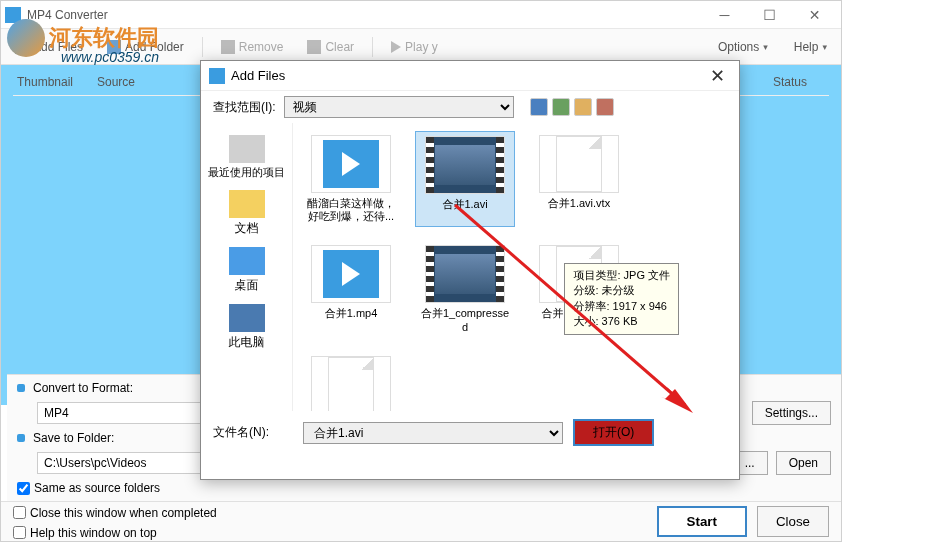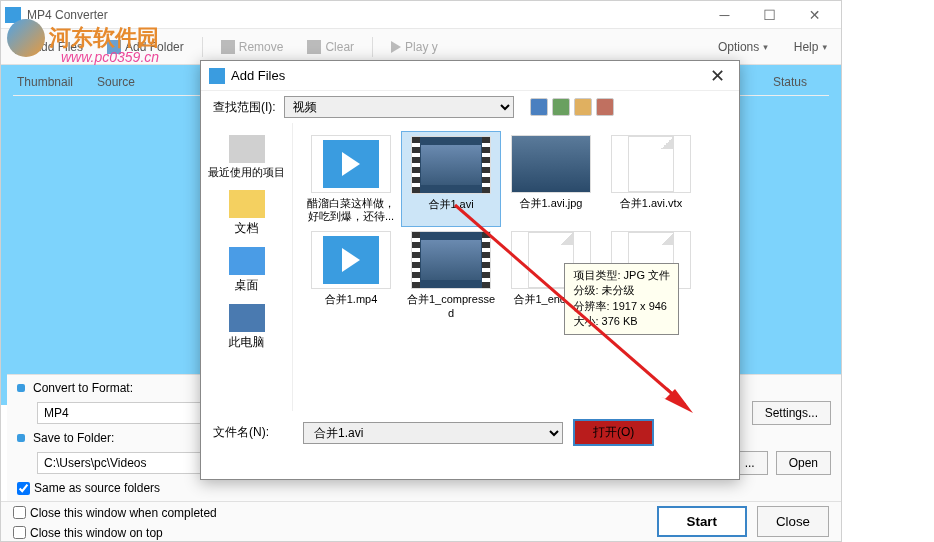--- a/index.html
+++ b/index.html
@@ -10,21 +10,21 @@
 .title-bar { height: 28px; background: #fff; display: flex; align-items: center; padding: 0 4px; border-bottom: 1px solid #e8e8e8; }
 .app-icon { width: 16px; height: 16px; background: #3a9ce0; margin-right: 6px; }
 .title-text { flex: 1; color: #555; font-size: 12px; }
 .win-controls { display: flex; gap: 0; }
 .win-btn { width: 45px; height: 28px; display: flex; align-items: center; justify-content: center; color: #666; font-size: 14px; cursor: pointer; }
 
 
 .watermark { position: absolute; top: 18px; left: 6px; display: flex; align-items: center; z-index: 5; pointer-events: none; }
 .watermark-logo { width: 38px; height: 38px; background: linear-gradient(135deg, #4fa3e6, #e89a3d); border-radius: 50%; }
 .watermark-text { font-size: 22px; font-weight: bold; color: #e68a2e; margin-left: 4px; }
-.watermark-url { position: absolute; top: 48px; left: 60px; color: #ec4899; font-size: 14px; font-style: italic; z-index: 5; pointer-events: none; }
+.watermark-url { position: absolute; top: 48px; left: 60px; color: #0c4a6e; font-size: 14px; font-style: italic; z-index: 5; pointer-events: none; }
 
 
 .toolbar { height: 36px; background: #fafafa; border-bottom: 1px solid #e0e0e0; display: flex; align-items: center; padding: 0 8px; gap: 12px; }
 .tb-btn { display: flex; align-items: center; gap: 4px; color: #555; cursor: pointer; padding: 4px 6px; }
 .tb-btn.disabled { color: #aaa; }
 .tb-icon { width: 14px; height: 14px; background: #6aa0d0; }
 .tb-icon.gray { background: #bbb; }
 .tb-icon.play { width: 0; height: 0; border-top: 6px solid transparent; border-bottom: 6px solid transparent; border-left: 10px solid #bbb; background: none; }
 .toolbar-right { margin-left: auto; display: flex; gap: 14px; }
 .dropdown-caret::after { content: ' ▾'; font-size: 9px; color: #666; }
@@ -63,21 +63,21 @@
 .nav-ico { width: 18px; height: 18px; border: 1px solid #ccc; background: #f0f0f0; border-radius: 2px; }
 
 .dlg-body { display: flex; height: 288px; }
 .dlg-sidebar { width: 92px; border-right: 1px solid #eee; display: flex; flex-direction: column; align-items: center; padding-top: 8px; gap: 2px; }
 .sb-item { display: flex; flex-direction: column; align-items: center; gap: 2px; padding: 4px; font-size: 12px; }
 .sb-icon { width: 36px; height: 28px; background: #d0d0d0; }
 .sb-icon.desktop { background: #4a9ce6; }
 .sb-icon.docs { background: #f4d060; }
 .sb-icon.pc { background: #4a7ab0; }
 
-.dlg-files { flex: 1; padding: 8px; display: flex; flex-wrap: wrap; gap: 0; align-content: flex-start; overflow: hidden; position: relative; }
+.dlg-files { flex: 1; padding: 8px; display: flex; flex-wrap: wrap; gap: 14px; align-content: flex-start; overflow: hidden; position: relative; }
 .file-item { width: 100px; display: flex; flex-direction: column; align-items: center; gap: 4px; padding: 4px; }
 .file-item.selected { background: #cce5f7; border: 1px solid #6ab0e6; }
 .file-thumb { width: 80px; height: 58px; background: #f0f0f0; border: 1px solid #ddd; display: flex; align-items: center; justify-content: center; }
 .file-thumb.video { background: #2a4a6a; position: relative; }
 .file-thumb.video::before, .file-thumb.video::after { content: ''; position: absolute; top: 0; bottom: 0; width: 8px; background: repeating-linear-gradient(#333 0 6px, #fff 6px 10px); }
 .file-thumb.video::before { left: 0; }
 .file-thumb.video::after { right: 0; }
 .file-thumb.icon { background: #fff; }
 .play-tri { width: 0; height: 0; border-top: 12px solid transparent; border-bottom: 12px solid transparent; border-left: 18px solid #fff; position: relative; z-index: 1; }
 .play-circle { width: 56px; height: 48px; background: #3a9ce0; display: flex; align-items: center; justify-content: center; }
@@ -190,21 +190,21 @@
   </div>
 
   <div class="footer">
     <div class="footer-checks">
       <div class="checkbox-row">
           <input type="checkbox" style="">
           <span>Close this window when completed</span>
         </div>
       <div class="checkbox-row">
           <input type="checkbox" style="">
-          <span>Close this window on top</span>
+          <span>Help this window on top</span>
         </div>
     </div>
     <div class="footer-btns">
       <button class="btn-start">Start</button>
       <button class="btn-close">Close</button>
     </div>
   </div>
 </div>
 
 <div class="dialog">
@@ -251,24 +251,20 @@
           </div>
         <div class="file-label">醋溜白菜这样做，好吃到爆，还待...</div>
       </div>
       <div class="file-item selected">
         <div class="file-thumb video">
             <div style="width:60px;height:40px;background:linear-gradient(#6a8ab0,#3a5a7a)"></div>
           </div>
         <div class="file-label">合并1.avi</div>
       </div>
       <div class="file-item">
-        <div class="file-thumb" style="background:linear-gradient(#5a7a9a,#2a4a6a)"></div>
-        <div class="file-label">合并1.avi.jpg</div>
-      </div>
-      <div class="file-item">
         <div class="file-thumb icon">
             <div class="blank-doc"></div>
           </div>
         <div class="file-label">合并1.avi.vtx</div>
       </div>
       <div class="file-item">
         <div class="file-thumb icon">
             <div class="play-circle">
               <div class="play-tri"></div>
             </div>

